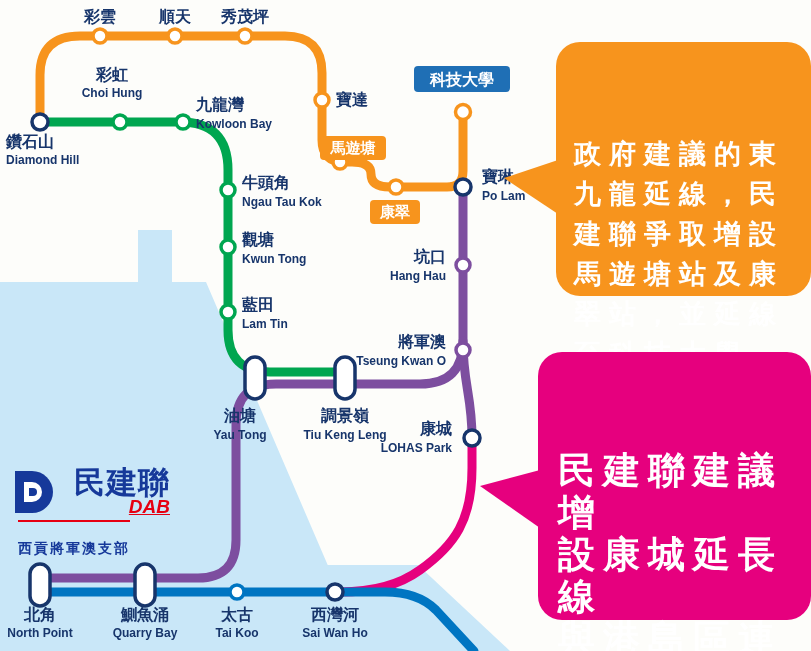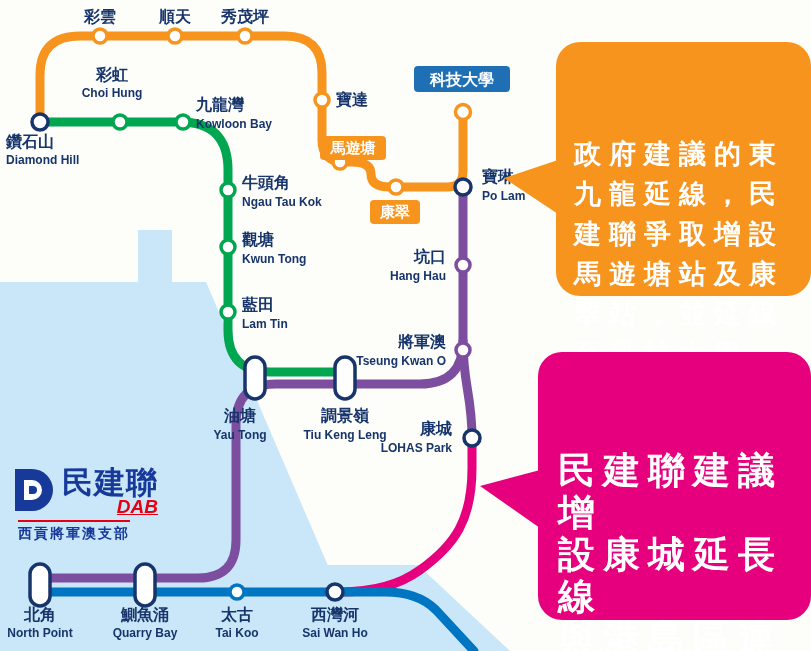--- a/index.html
+++ b/index.html
@@ -55,35 +55,35 @@
   .bubble-pink .tail{
     left:-58px;top:118px;
     border-width:16px 60px 42px 0;
     border-color:transparent #E6007E transparent transparent;
   }
 
   
   .dab-logo{
     position:absolute;left:12px;top:466px;width:175px;
   }
-  .dab-row{display:flex;align-items:flex-start;}
+  .dab-row{display:flex;align-items:flex-end;gap:12px;}
   .dab-mark{flex:0 0 auto;margin-right:4px;}
   .dab-text{display:flex;flex-direction:column;}
   .dab-name{
     font-size:31px;font-weight:bold;color:#16399A;line-height:34px;letter-spacing:1px;
   }
   .dab-abbr{
     font-size:19px;font-weight:bold;font-style:italic;color:#E60012;
     text-align:right;line-height:18px;margin-top:-2px;text-decoration:underline;
   }
   .dab-branch{
     margin-top:4px;margin-left:6px;
     font-size:14px;font-weight:bold;color:#16399A;letter-spacing:2px;
     border-top:2px solid #E60012;
-    padding-top:3px;
+    padding-top:18px;
     width:fit-content;
   }
 </style>
 </head>
 <body>
 
 <div class="stage">
 
   <svg class="map-svg" width="811" height="651" viewBox="0 0 811 651">
 

